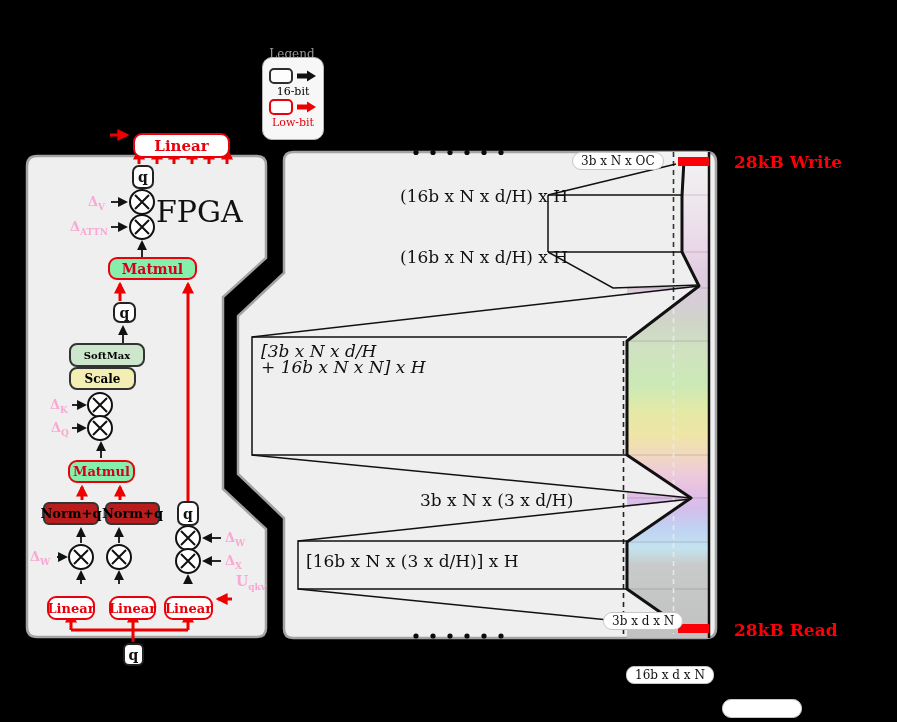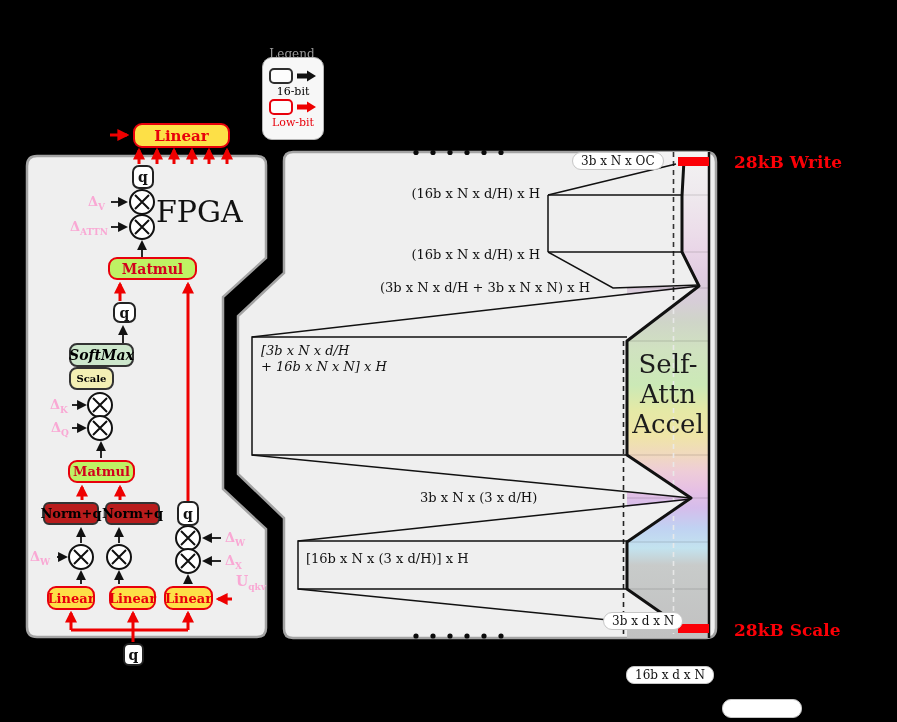--- a/index.html
+++ b/index.html
@@ -2,31 +2,31 @@
 <html><head>
 <meta charset="utf-8">
 <style>
   html,body{margin:0;padding:0;background:#000;}
   #stage{position:relative;width:897px;height:722px;background:#000;overflow:hidden;
          font-family:"DejaVu Serif",serif;}
   #overlay{position:absolute;left:0;top:0;z-index:1;}
   .txt{position:absolute;z-index:2;color:#111;white-space:nowrap;}
   .box{position:absolute;z-index:2;display:flex;align-items:center;justify-content:center;
        box-sizing:border-box;font-weight:bold;white-space:nowrap;}
-  .redbox{background:#fde047;border:2.5px solid #e8000b;color:#e8000b;border-radius:9px;}
+  .redbox{background:#ffffff;border:2.5px solid #e8000b;color:#e8000b;border-radius:9px;margin-top:10px;}
   .qbox{background:#fff;border:2px solid #222;color:#111;border-radius:7px;font-size:14px;}
-  .purple{background:#bef264;border:2px solid #e8000b;color:#d2001d;border-radius:9px;}
+  .purple{background:#86efac;border:2px solid #e8000b;color:#d2001d;border-radius:9px;}
   .green{background:#cde7cc;border:2px solid #333;border-radius:8px;}
   .yellow{background:#f3efb4;border:2px solid #333;border-radius:8px;}
   .blue{background:#b91c1c;border:2px solid #333;border-radius:6px;}
   .pill{position:absolute;z-index:3;background:#fff;border:1px solid #c6c6c6;border-radius:9px;
         padding:1px 8px;font-size:12px;color:#111;white-space:nowrap;}
   .delta{position:absolute;z-index:2;font-weight:bold;font-size:13px;color:#f9a8d4;white-space:nowrap;}
   .delta sub,.uq sub{font-size:9px;}
-  .memlbl{font-size:13px;}
+  .memlbl{font-size:17px;}
   .redtag{position:absolute;z-index:3;color:#fb0007;font-weight:bold;font-size:17px;white-space:nowrap;}
   #legend{position:absolute;left:262px;top:12px;width:60px;height:81px;z-index:2;
           background:#f7f7f7;border:1.5px solid #b5b5b5;border-radius:10px;
           display:flex;flex-direction:column;align-items:center;justify-content:center;gap:1px;margin-top:45px;}
   .lrow{display:flex;align-items:center;gap:3px;}
   .licon{width:20px;height:12px;border-radius:5px;background:#fdfdfd;}
   .l16{border:2.5px solid #2e2e2e;}
   .llow{border:2.5px solid #e8000b;}
   .llab{font-size:11px;line-height:13px;}
   #selfattn{position:absolute;left:627px;top:349px;width:82px;z-index:2;text-align:center;
@@ -220,22 +220,22 @@
     </svg>
   </div>
   <div class="llab" style="color:#e8000b;">Low-bit</div>
 </div>
 
 <div class="box redbox" style="left:133px;top:123px;width:97px;height:25px;font-size:15px;">Linear</div>
 <div class="box qbox" style="left:132px;top:165px;width:22px;height:24px;">q</div>
 <div class="txt" style="left:156px;top:194px;font-size:30px;">FPGA</div>
 <div class="box purple" style="left:108px;top:257px;width:89px;height:23px;font-size:14px;">Matmul</div>
 <div class="box qbox" style="left:113px;top:302px;width:23px;height:21px;">q</div>
-<div class="box green" style="left:69px;top:343px;width:65px;height:24px;font-size:14px;font-style:italic;">SoftMax</div>
-<div class="box yellow" style="left:69px;top:367px;width:45px;height:23px;font-size:10px;">Scale</div>
+<div class="box green" style="left:69px;top:343px;width:76px;height:24px;font-size:10px;">SoftMax</div>
+<div class="box yellow" style="left:69px;top:367px;width:67px;height:23px;font-size:12px;">Scale</div>
 <div class="box purple" style="left:68px;top:460px;width:67px;height:23px;font-size:13px;">Matmul</div>
 <div class="box blue" style="left:43px;top:502px;width:56px;height:23px;font-size:13px;">Norm+q</div>
 <div class="box blue" style="left:105px;top:502px;width:55px;height:23px;font-size:13px;">Norm+q</div>
 <div class="box qbox" style="left:177px;top:501px;width:22px;height:25px;">q</div>
 <div class="box redbox" style="left:47px;top:586px;width:48px;height:24px;font-size:13px;">Linear</div>
 <div class="box redbox" style="left:109px;top:586px;width:47px;height:24px;font-size:13px;">Linear</div>
 <div class="box redbox" style="left:164px;top:586px;width:49px;height:24px;font-size:13px;">Linear</div>
 <div class="box qbox" style="left:123px;top:643px;width:21px;height:23px;border-radius:6px;">q</div>
 
 <div class="delta" style="left:88px;top:194px;">
@@ -251,32 +251,26 @@
 <div class="delta" style="left:225px;top:530px;">
   <span>Δ</span><sub>W</sub></div>
 <div class="delta" style="left:225px;top:553px;">
   <span>Δ</span><sub>X</sub></div>
 <div class="delta uq" style="left:236px;top:573px;font-size:14px;">
   <span>U</span><sub>qkv</sub></div>
 
 <div class="pill" style="left:572px;top:152px;">3b x N x OC</div>
 <div class="txt memlbl" style="left:400px;top:186px;width:140px;text-align:right;">(16b x N x d/H) x H</div>
 <div class="txt memlbl" style="left:400px;top:247px;width:140px;text-align:right;">(16b x N x d/H) x H</div>
-<div class="txt memlbl" style="left:380px;top:280px;width:208px;text-align:right;">(3b x N x d/H + 3b x N x N) x H</div>
 <div class="txt memlbl" style="left:261px;top:343px;line-height:16px;font-style:italic;">
   <span>[3b x N x d/H</span><br>
   <span>+ 16b x N x N] x H</span>
 </div>
 <div class="txt memlbl" style="left:420px;top:490px;width:133px;">3b x N x (3 x d/H)</div>
 <div class="txt memlbl" style="left:306px;top:551px;">[16b x N x (3 x d/H)] x H</div>
 <div class="pill" style="left:603px;top:612px;">3b x d x N</div>
 <div class="pill" style="left:626px;top:666px;border-radius:8px;">16b x d x N</div>
 <div class="pill" style="left:722px;top:699px;width:62px;height:15px;"></div>
 
-<div id="selfattn">
-  <div>Self-</div>
-  <div>Attn</div>
-  <div>Accel</div>
+<div class="redtag" style="left:734px;top:152px;">28kB Write</div>
+<div class="redtag" style="left:734px;top:620px;">28kB Read</div>
+
 </div>
-<div class="redtag" style="left:734px;top:152px;">28kB Write</div>
-<div class="redtag" style="left:734px;top:620px;">28kB Scale</div>
-
-</div>
 
 </body></html>

